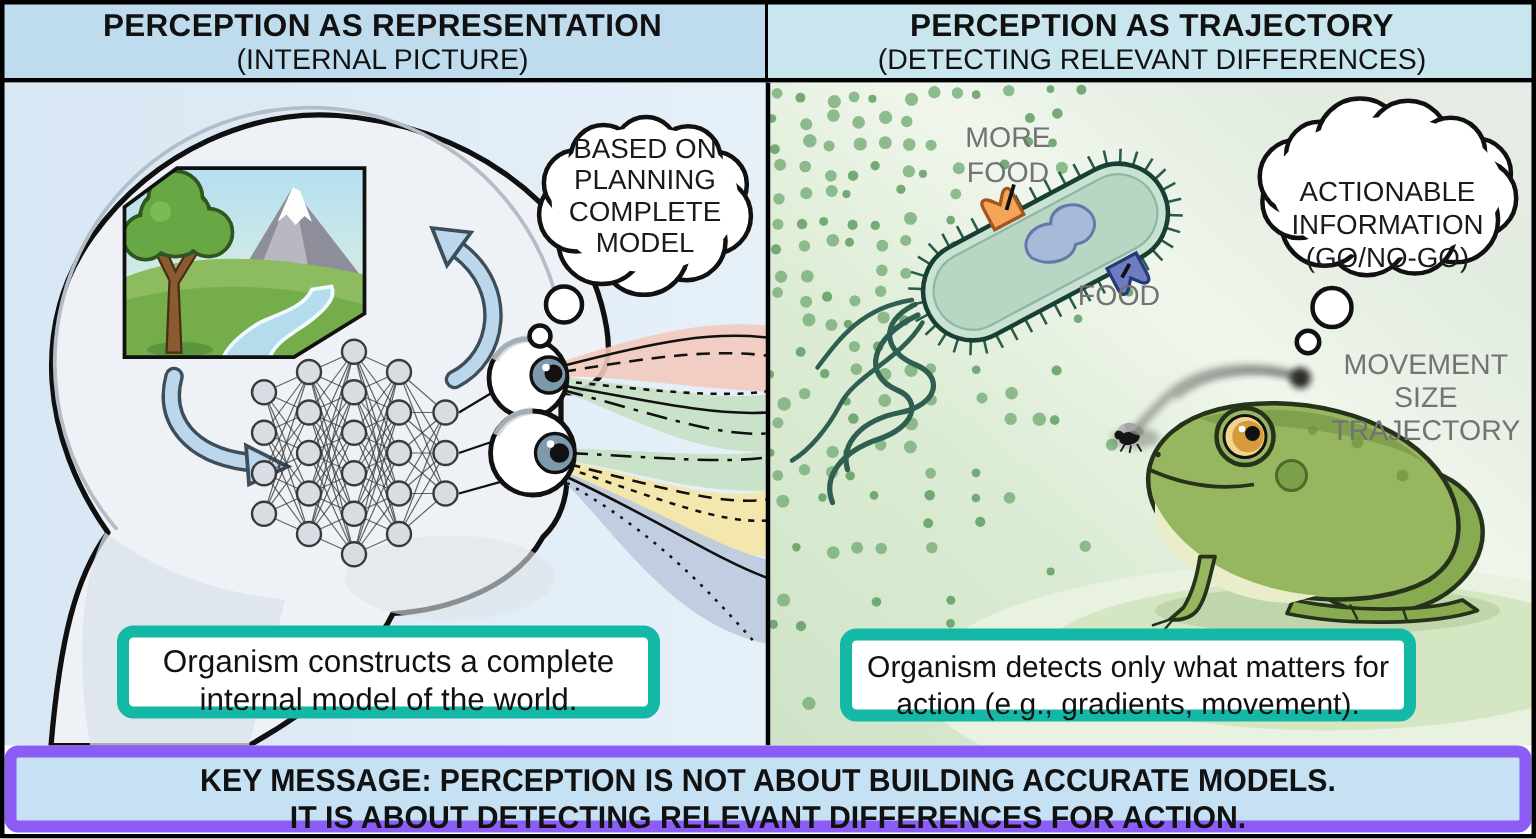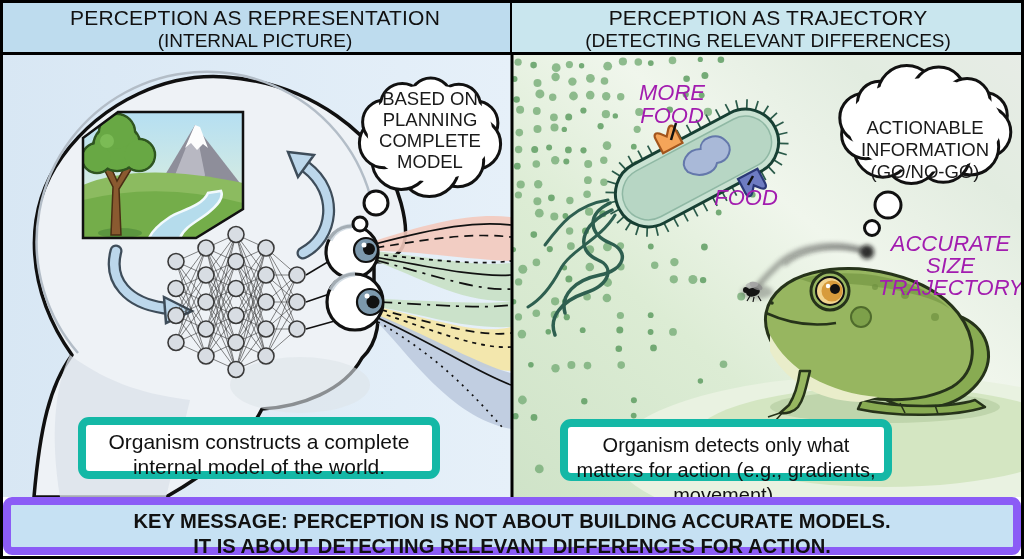--- a/index.html
+++ b/index.html
@@ -2,24 +2,24 @@
 <html><head>
 <meta charset="utf-8">
 <style>
   html,body{margin:0;padding:0;background:#fff;}
   body{width:1024px;height:559px;position:relative;overflow:hidden;
        font-family:"Liberation Sans",sans-serif;color:#111;}
   .abs{position:absolute;}
   .hdr{height:55px;box-sizing:border-box;text-align:center;border-bottom:3px solid #000;}
   .hdr-l{left:0;top:0;width:512px;background:#bedcee;border-right:2px solid #000;}
   .hdr-r{left:512px;top:0;width:512px;background:#c9e6ee;}
-  .hdr .t1{font-weight:normal;font-size:21px;margin-top:6px;line-height:24px;letter-spacing:.2px;}
+  .hdr .t1{font-weight:bold;font-size:21px;margin-top:6px;line-height:24px;letter-spacing:.2px;}
   .hdr .t2{font-size:19px;line-height:21px;}
   .bubble-text{ text-align:center;font-size:18.5px;line-height:21px;color:#1a1a1a;}
-  .lbl{text-align:center;font-size:22px;line-height:23px;color:#a21caf;font-style:italic;}
+  .lbl{text-align:center;font-size:19px;line-height:23px;color:#737373;}
   .cap{box-sizing:border-box;background:#fff;border:8px solid #14b8a6;border-radius:11px;
        text-align:center;font-size:21px;line-height:25px;padding-top:4px;}
   .keybar{left:3px;top:497px;width:1018px;height:58px;box-sizing:border-box;
           background:#c6e1f3;border:8px solid #8b5cf6;border-radius:9px;text-align:center;}
   .keybar .inner{font-weight:bold;font-size:21px;line-height:25px;margin-top:3px;
                  transform:scaleX(.96);transform-origin:center;}
   .frame{left:0;top:0;right:0;bottom:0;border:3px solid #000;pointer-events:none;z-index:50;}
 </style>
 </head>
 <body>
@@ -588,28 +588,28 @@
 <div class="abs lbl" style="left:612px;top:81px;width:120px;">
   <div>MORE</div>
   <div>FOOD</div>
 </div>
 
 <div class="abs lbl" style="left:686px;top:186px;width:120px;">
   <div>FOOD</div>
 </div>
 
 <div class="abs lbl" style="left:878px;top:233px;width:145px;line-height:22px;">
-  <div>ACCURATE</div>
+  <div>MOVEMENT</div>
   <div>SIZE</div>
   <div>TRAJECTORY</div>
 </div>
 
 <div class="abs cap" style="left:78px;top:417px;width:362px;height:62px;">Organism constructs a complete internal model of the world.</div>
 
-<div class="abs cap" style="left:560px;top:419px;width:332px;height:62px;font-size:20px;padding-top:6px;">Organism detects only what matters for action (e.g., gradients, movement).</div>
+<div class="abs cap" style="left:560px;top:419px;width:384px;height:62px;font-size:20px;padding-top:6px;">Organism detects only what matters for action (e.g., gradients, movement).</div>
 
 <div class="abs keybar">
   <div class="inner">
     <div>KEY MESSAGE: PERCEPTION IS NOT ABOUT BUILDING ACCURATE MODELS.</div>
     <div>IT IS ABOUT DETECTING RELEVANT DIFFERENCES FOR ACTION.</div>
   </div>
 </div>
 
 <div class="abs frame"></div>
 

